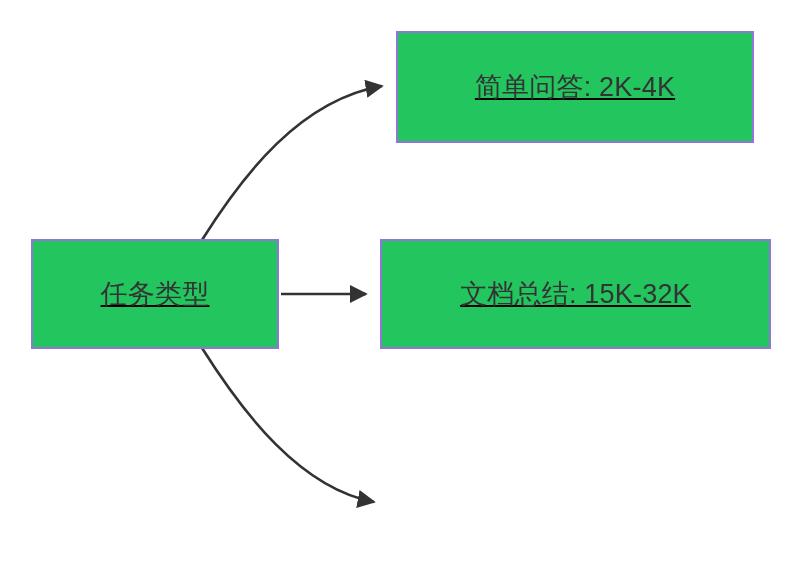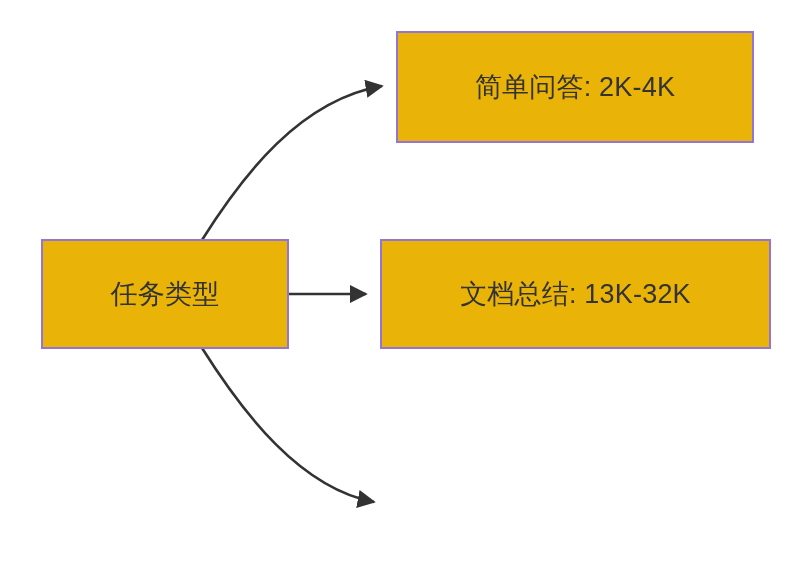--- a/index.html
+++ b/index.html
@@ -21,41 +21,41 @@
     position: absolute;
     left: 0;
     top: 0;
     width: 787px;
     height: 572px;
     pointer-events: none;
   }
   .node {
     position: absolute;
     box-sizing: border-box;
-    background: #eab308;
+    background: #22c55e;
     border: 2px solid #9275D9;
     display: flex;
     align-items: center;
     justify-content: center;
     text-align: center;
+    text-decoration: underline;
   }
   .node-label {
     color: #333333;
     font-size: 27px;
     line-height: 1.2;
     letter-spacing: 0.2px;
     white-space: nowrap;
   }
   
   #node-root {
     left: 31px;
     top: 239px;
     width: 248px;
     height: 110px;
-    margin-left: 10px;
   }
   
   #node-simple-qa {
     left: 396px;
     top: 31px;
     width: 358px;
     height: 112px;
   }
   #node-doc-summary {
     left: 380px;
@@ -91,17 +91,17 @@
 
   <div class="node" id="node-root">
     <span class="node-label">任务类型</span>
   </div>
 
   <div class="node" id="node-simple-qa">
     <span class="node-label">简单问答: 2K-4K</span>
   </div>
 
   <div class="node" id="node-doc-summary">
-    <span class="node-label">文档总结: 13K-32K</span>
+    <span class="node-label">文档总结: 15K-32K</span>
   </div>
 
 
 </div>
 
 </body></html>

